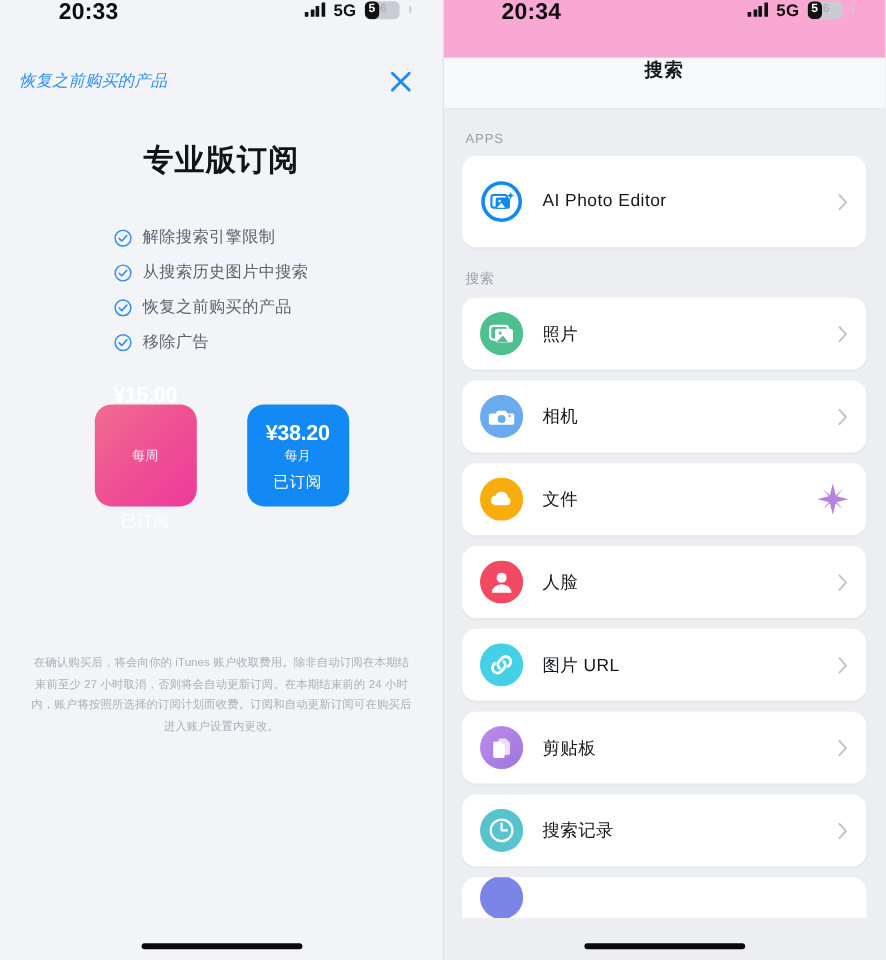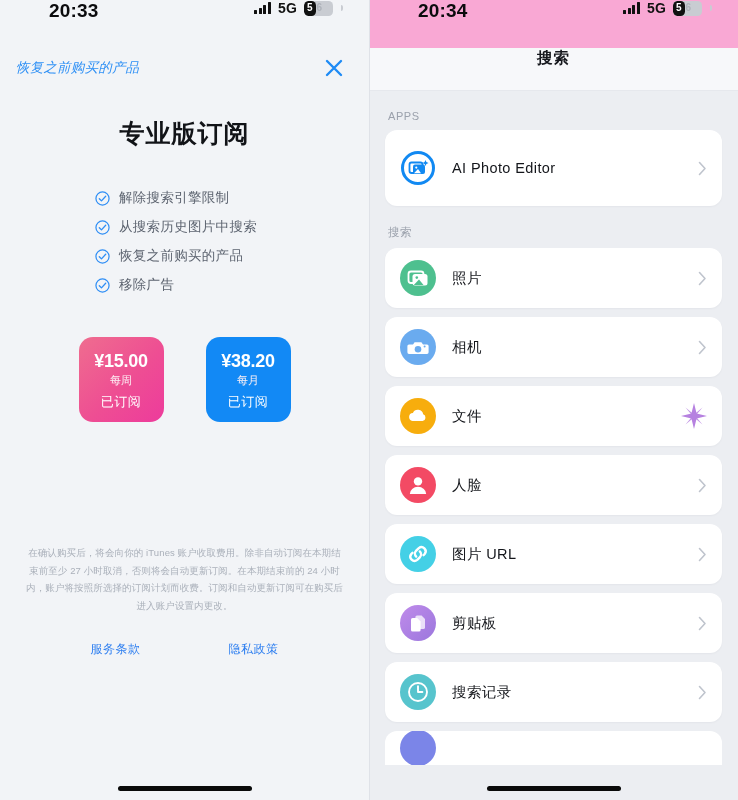--- a/index.html
+++ b/index.html
@@ -76,21 +76,21 @@
   .pw-feat-label{font-size:13.5px;color:#5d6470;letter-spacing:.3px;}
 
   .pw-plans{
     margin-top:43px;display:flex;justify-content:center;gap:42px;
   }
   .plan{
     width:85px;height:85px;border-radius:14px;
     display:flex;flex-direction:column;align-items:center;justify-content:center;
     cursor:pointer;box-sizing:border-box;
   }
-  .plan-pink{background:linear-gradient(135deg,#ef6d8f 0%,#ee4e93 55%,#ed3b9c 100%);}
+  .plan-pink{background:linear-gradient(135deg,#ef6d8f 0%,#ee4e93 55%,#ed3b9c 100%);gap:32px;}
   .plan-blue{background:#1289f5;}
   .plan-price{font-size:18px;font-weight:bold;color:#fff;line-height:1;letter-spacing:-.3px;}
   .plan-period{font-size:11px;color:#fdf0f5;margin-top:5px;line-height:1;}
   .plan-state{font-size:13px;color:#fff;margin-top:9px;line-height:1;letter-spacing:.5px;}
 
   .pw-legal{
     margin:122px 26px 0 26px;text-align:center;
     font-size:9.5px;line-height:1.85;color:#aab0ba;letter-spacing:.1px;
   }
   .pw-links{
@@ -218,24 +218,20 @@
       </div>
       <div class="plan plan-blue">
         <div class="plan-price">¥38.20</div>
         <div class="plan-period">每月</div>
         <div class="plan-state">已订阅</div>
       </div>
     </div>
 
     <div class="pw-legal">在确认购买后，将会向你的 iTunes 账户收取费用。除非自动订阅在本期结束前至少 27 小时取消，否则将会自动更新订阅。在本期结束前的 24 小时内，账户将按照所选择的订阅计划而收费。订阅和自动更新订阅可在购买后进入账户设置内更改。</div>
 
-    <div class="pw-links">
-      <span class="pw-link">服务条款</span>
-      <span class="pw-link">隐私政策</span>
-    </div>
 
     <div class="home-ind"></div>
   </div>
 
   <div class="divider"></div>
 
   <div class="panel panel-right">
 
     <div class="statusbar" style="background:#f9a8d4;">
       <div class="sb-time">20:34</div>

